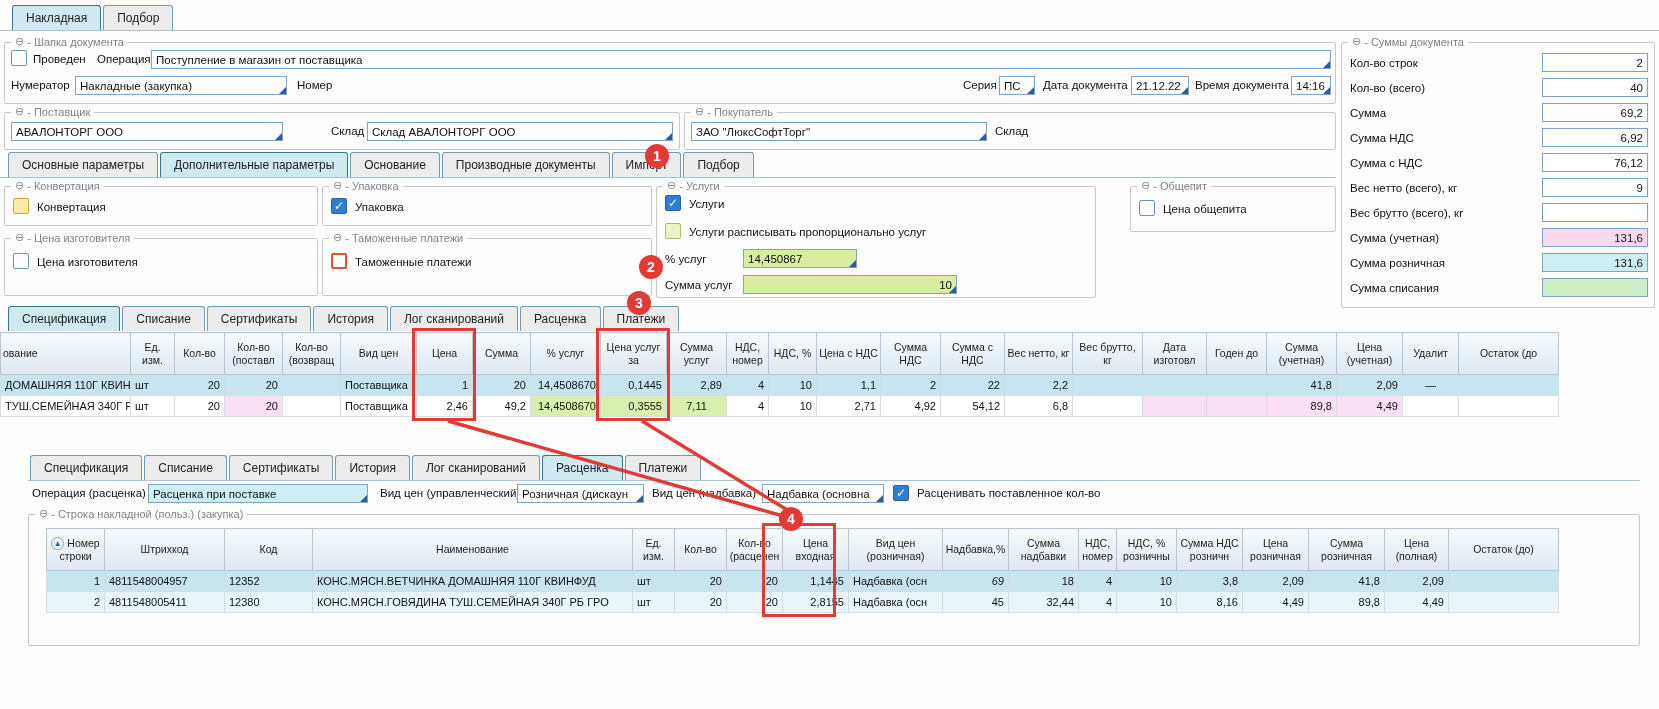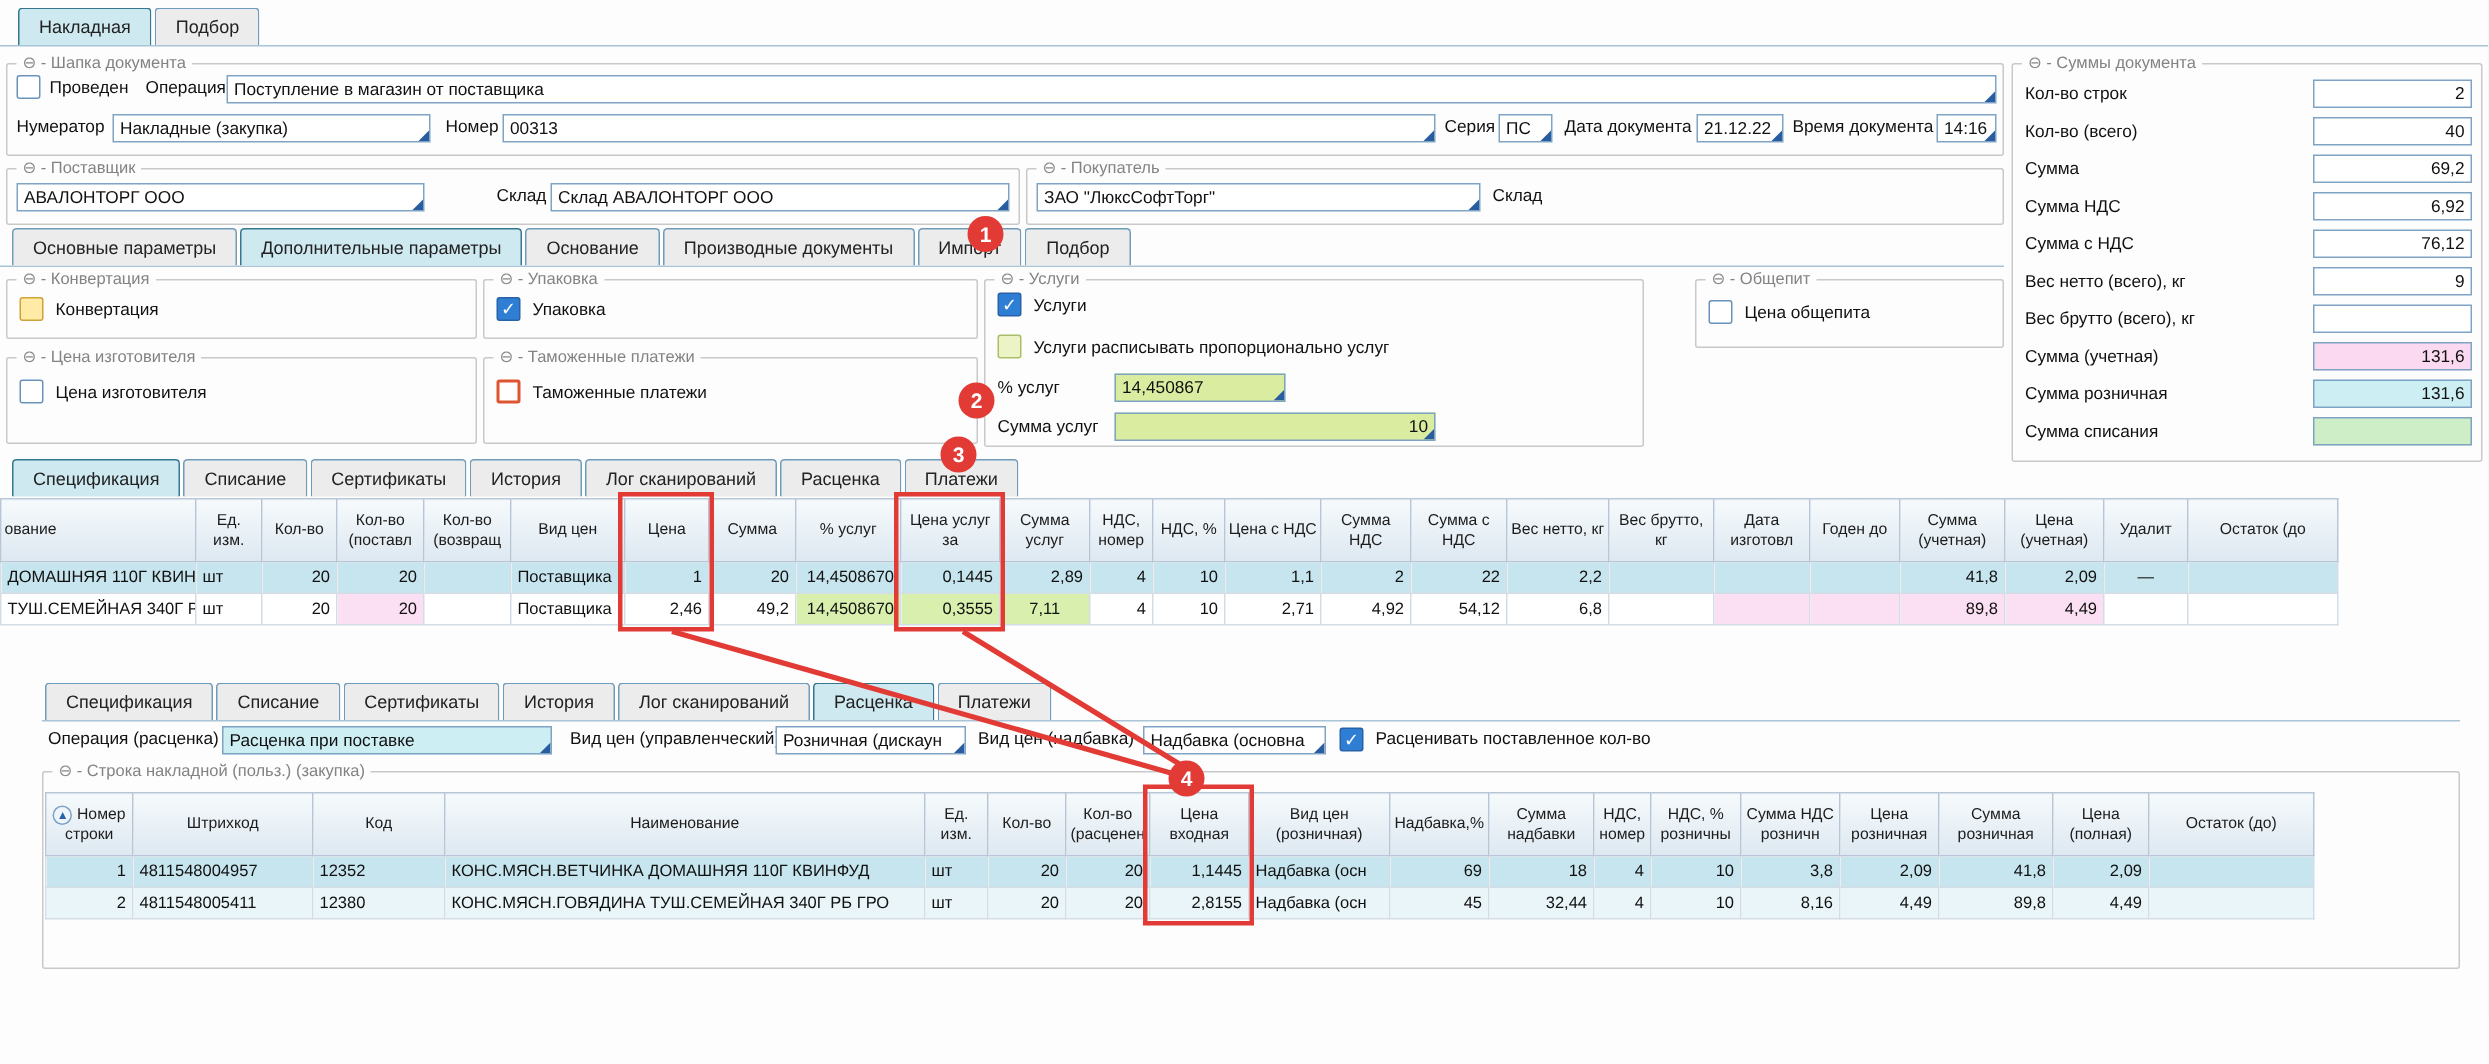--- a/index.html
+++ b/index.html
@@ -61,21 +61,20 @@
       <span>-</span>
       <span>Шапка документа</span>
     </div>
     <span class="cb" style="left:6px;top:7px"></span>
     <span class="lbl" style="left:28px;top:10px">Проведен</span>
     <span class="lbl" style="left:92px;top:10px">Операция</span>
     <span class="fld corner" style="left:146px;top:7px;width:1180px">Поступление в магазин от поставщика</span>
     <span class="lbl" style="left:6px;top:36px">Нумератор</span>
     <span class="fld corner" style="left:70px;top:33px;width:212px">Накладные (закупка)</span>
     <span class="lbl" style="left:292px;top:36px">Номер</span>
-    <span class="fld corner" style="left:330px;top:33px;width:622px">00313</span>
     <span class="lbl" style="left:958px;top:36px">Серия</span>
     <span class="fld corner" style="left:994px;top:33px;width:36px">ПС</span>
     <span class="lbl" style="left:1038px;top:36px">Дата документа</span>
     <span class="fld corner" style="left:1126px;top:33px;width:58px">21.12.22</span>
     <span class="lbl" style="left:1190px;top:36px">Время документа</span>
     <span class="fld corner" style="left:1286px;top:33px;width:40px">14:16</span>
   </div>
 
   <div class="group" style="left:4px;top:112px;width:676px;height:38px">
     <div class="gt">
@@ -373,21 +372,21 @@
   <span class="lbl" style="left:917px;top:487px">Расценивать поставленное кол-во</span>
 
   <div class="group" style="left:28px;top:514px;width:1612px;height:132px">
     <div class="gt">
       <span class="ci">⊖</span>
       <span>-</span>
       <span>Строка накладной (польз.) (закупка)</span>
     </div>
   </div>
   <div class="tblwrap" style="left:30px;top:528px">
-      <table class="grid" style="width: 1512px;">
+      <table class="grid" style="width: 1512px; margin-left: 16px;">
         <colgroup>
           <col style="width: 58px;">
           <col style="width: 120px;">
           <col style="width: 88px;">
           <col style="width: 320px;">
           <col style="width: 42px;">
           <col style="width: 52px;">
           <col style="width: 56px;">
           <col style="width: 66px;">
           <col style="width: 94px;">
@@ -427,21 +426,21 @@
           <tr class="sel">
             <td style="text-align: right;">1</td>
             <td style="text-align: left;">4811548004957</td>
             <td style="text-align: left;">12352</td>
             <td style="text-align: left;">КОНС.МЯСН.ВЕТЧИНКА ДОМАШНЯЯ 110Г КВИНФУД</td>
             <td style="text-align: left;">шт</td>
             <td style="text-align: right;">20</td>
             <td style="text-align: right;">20</td>
             <td style="text-align: right;">1,1445</td>
             <td style="text-align: left;">Надбавка (осн</td>
-            <td style="text-align: right;">69</td>
+            <td style="text-align: right; font-style: italic;">69</td>
             <td style="text-align: right;">18</td>
             <td style="text-align: right;">4</td>
             <td style="text-align: right;">10</td>
             <td style="text-align: right;">3,8</td>
             <td style="text-align: right;">2,09</td>
             <td style="text-align: right;">41,8</td>
             <td style="text-align: right;">2,09</td>
             <td style="text-align: right;"></td>
           </tr>
           <tr class="alt">

